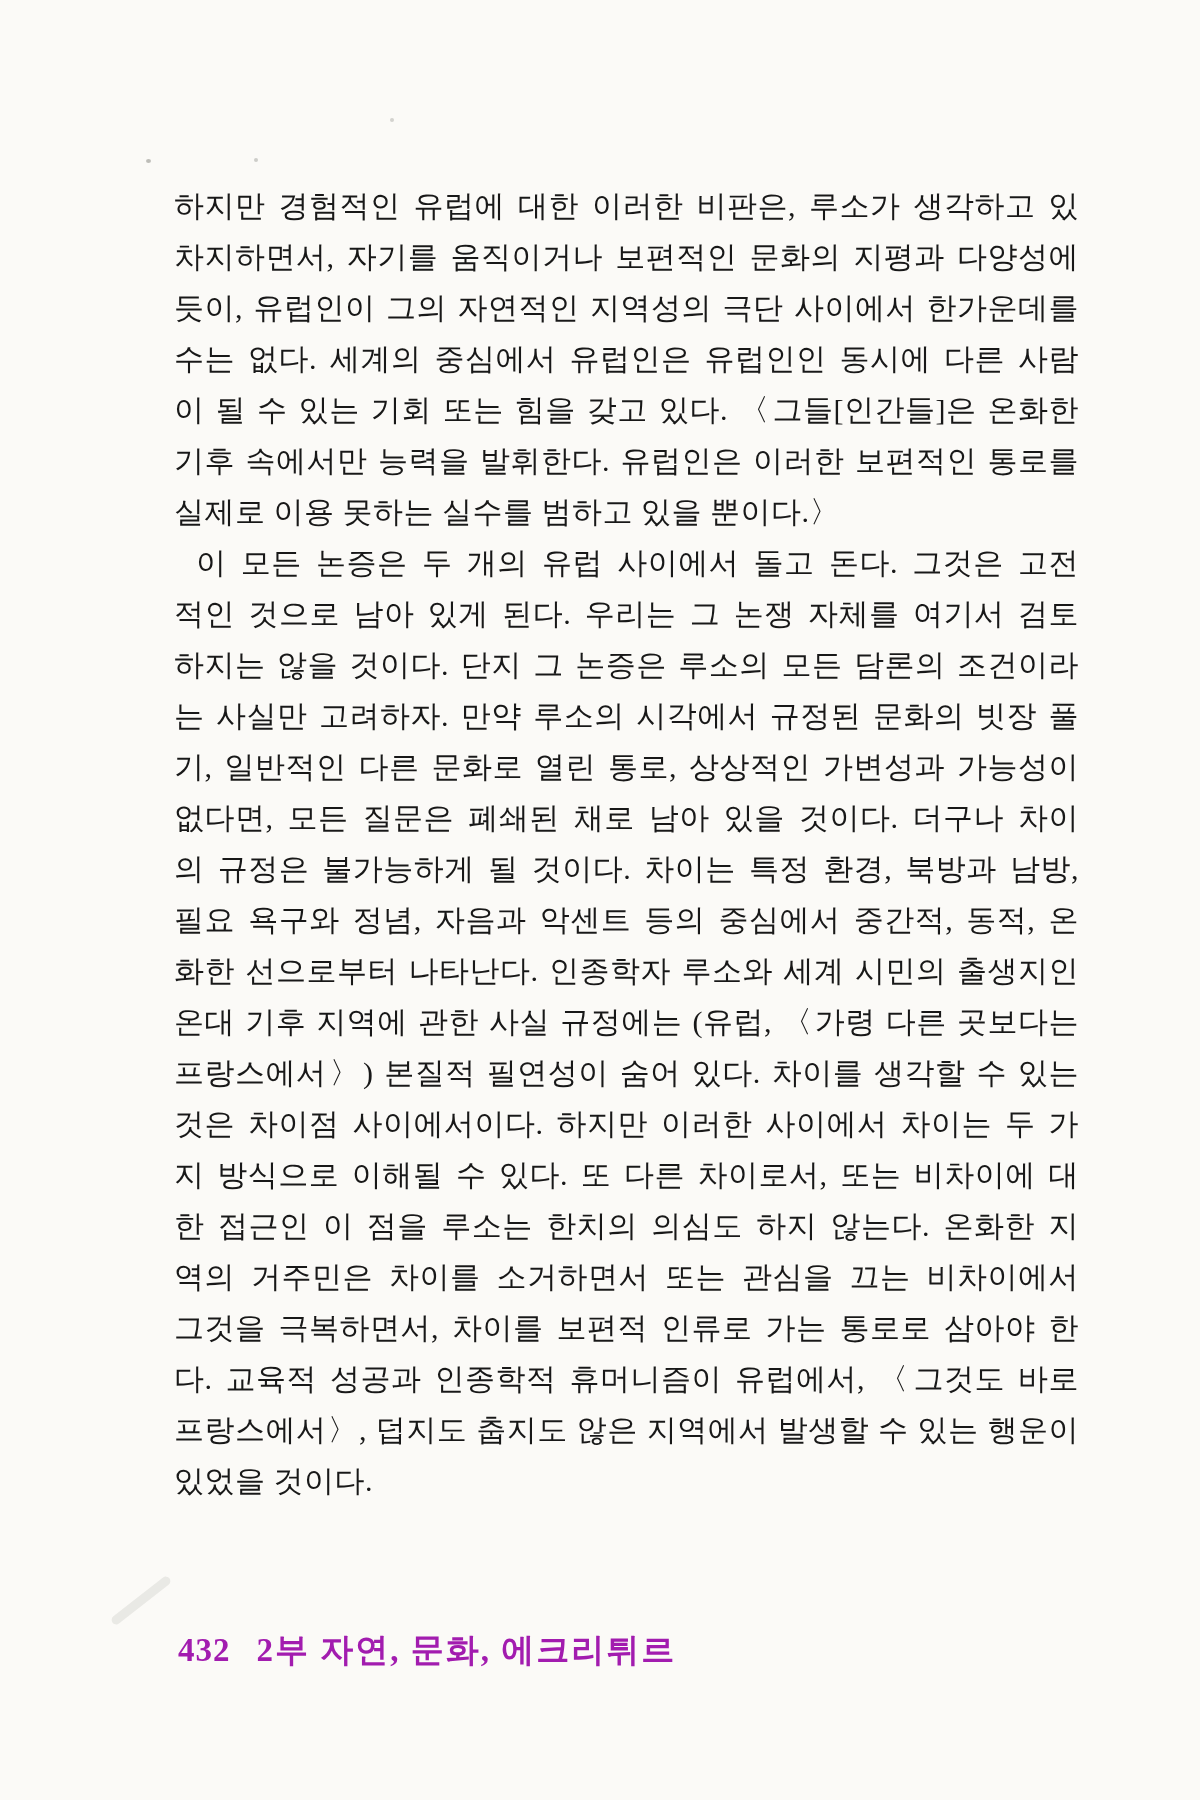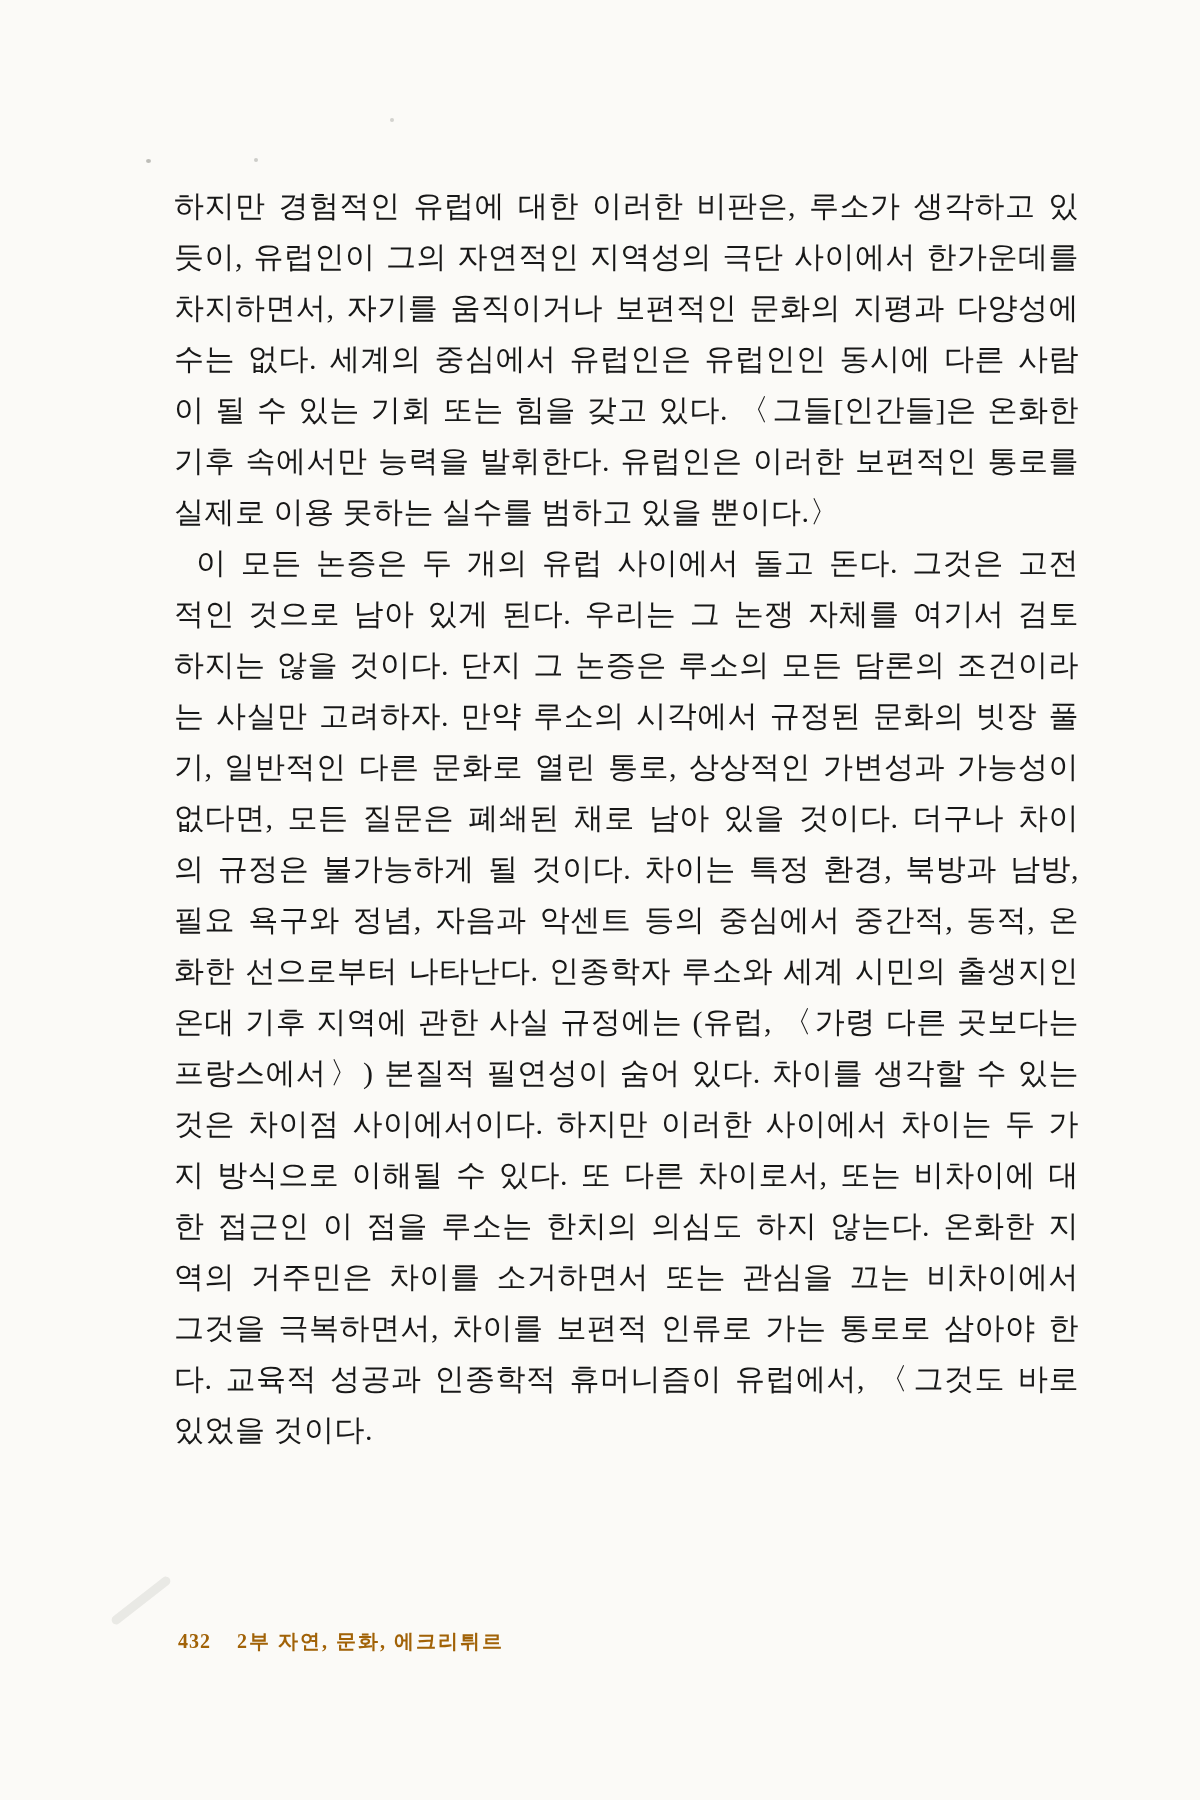--- a/index.html
+++ b/index.html
@@ -49,23 +49,23 @@
   .line.indent {
     padding-left: 22px;
   }
   .footer {
     position: absolute;
     left: 178px;
     top: 1628px;
     display: flex;
     align-items: baseline;
     gap: 26px;
-    font-size: 20px;
+    font-size: 33px;
     font-weight: bold;
-    color: #a16207;
+    color: #a21caf;
     letter-spacing: 1px;
   }
   .footer .section {
     letter-spacing: 2px;
   }
   .speck {
     position: absolute;
     background: #8a8a85;
     border-radius: 50%;
   }
@@ -90,22 +90,22 @@
 <div class="page">
 
   <div class="speck s1"></div>
   <div class="speck s2"></div>
   <div class="speck s3"></div>
   <div class="smudge"></div>
 
   <main class="text-block" id="text-block">
       <div class="para">
         <div class="line">하지만 경험적인 유럽에 대한 이러한 비판은, 루소가 생각하고 있</div>
+        <div class="line">차지하면서, 자기를 움직이거나 보편적인 문화의 지평과 다양성에</div>
         <div class="line">듯이, 유럽인이 그의 자연적인 지역성의 극단 사이에서 한가운데를</div>
-        <div class="line">차지하면서, 자기를 움직이거나 보편적인 문화의 지평과 다양성에</div>
         <div class="line">수는 없다. 세계의 중심에서 유럽인은 유럽인인 동시에 다른 사람</div>
         <div class="line">이 될 수 있는 기회 또는 힘을 갖고 있다. 〈그들[인간들]은 온화한</div>
         <div class="line">기후 속에서만 능력을 발휘한다. 유럽인은 이러한 보편적인 통로를</div>
         <div class="line last">실제로 이용 못하는 실수를 범하고 있을 뿐이다.〉</div>
       </div>
       <div class="para">
         <div class="line indent">이 모든 논증은 두 개의 유럽 사이에서 돌고 돈다. 그것은 고전</div>
         <div class="line">적인 것으로 남아 있게 된다. 우리는 그 논쟁 자체를 여기서 검토</div>
         <div class="line">하지는 않을 것이다. 단지 그 논증은 루소의 모든 담론의 조건이라</div>
         <div class="line">는 사실만 고려하자. 만약 루소의 시각에서 규정된 문화의 빗장 풀</div>
@@ -115,20 +115,21 @@
         <div class="line">필요 욕구와 정념, 자음과 악센트 등의 중심에서 중간적, 동적, 온</div>
         <div class="line">화한 선으로부터 나타난다. 인종학자 루소와 세계 시민의 출생지인</div>
         <div class="line">온대 기후 지역에 관한 사실 규정에는 (유럽, 〈가령 다른 곳보다는</div>
         <div class="line">프랑스에서〉) 본질적 필연성이 숨어 있다. 차이를 생각할 수 있는</div>
         <div class="line">것은 차이점 사이에서이다. 하지만 이러한 사이에서 차이는 두 가</div>
         <div class="line">지 방식으로 이해될 수 있다. 또 다른 차이로서, 또는 비차이에 대</div>
         <div class="line">한 접근인 이 점을 루소는 한치의 의심도 하지 않는다. 온화한 지</div>
         <div class="line">역의 거주민은 차이를 소거하면서 또는 관심을 끄는 비차이에서</div>
         <div class="line">그것을 극복하면서, 차이를 보편적 인류로 가는 통로로 삼아야 한</div>
         <div class="line">다. 교육적 성공과 인종학적 휴머니즘이 유럽에서, 〈그것도 바로</div>
+        <div class="line">프랑스에서〉, 덥지도 춥지도 않은 지역에서 발생할 수 있는 행운이</div>
         <div class="line last">있었을 것이다.</div>
       </div>
     </main>
 
   <footer class="footer">
     <span class="pagenum">432</span>
     <span class="section">2부 자연, 문화, 에크리튀르</span>
   </footer>
 
 </div>

